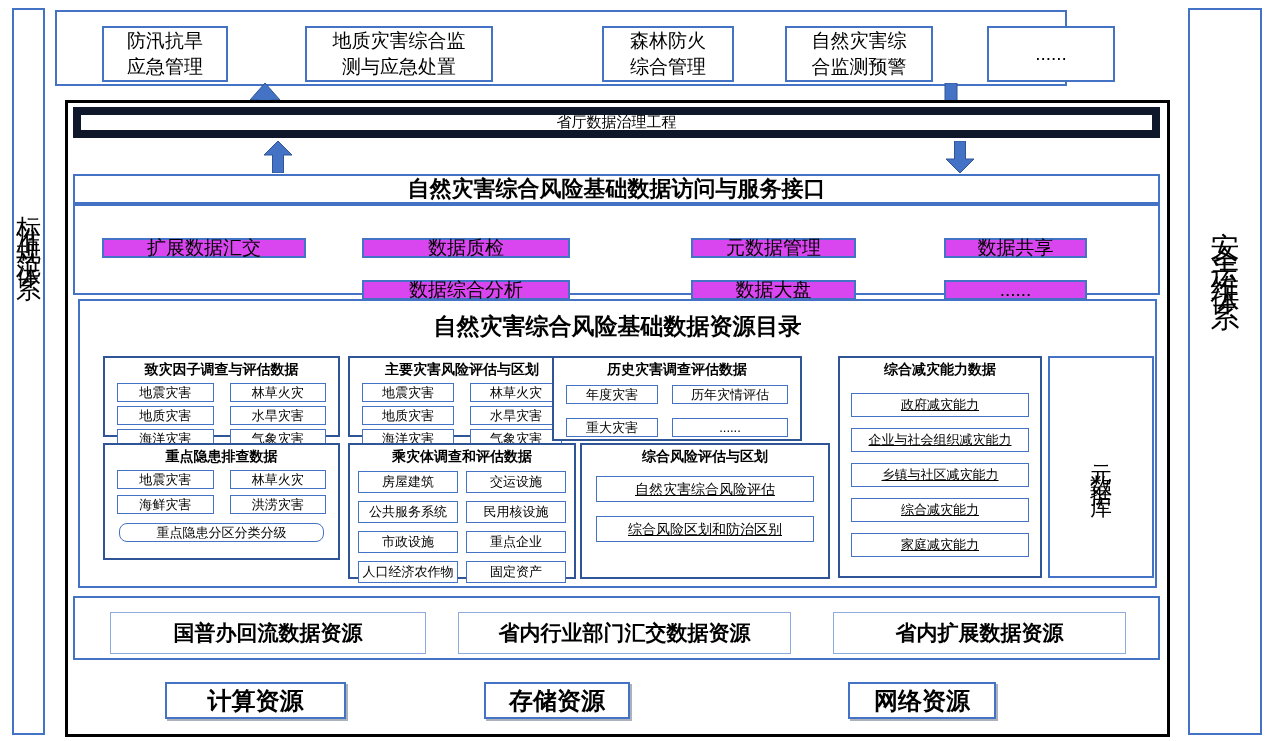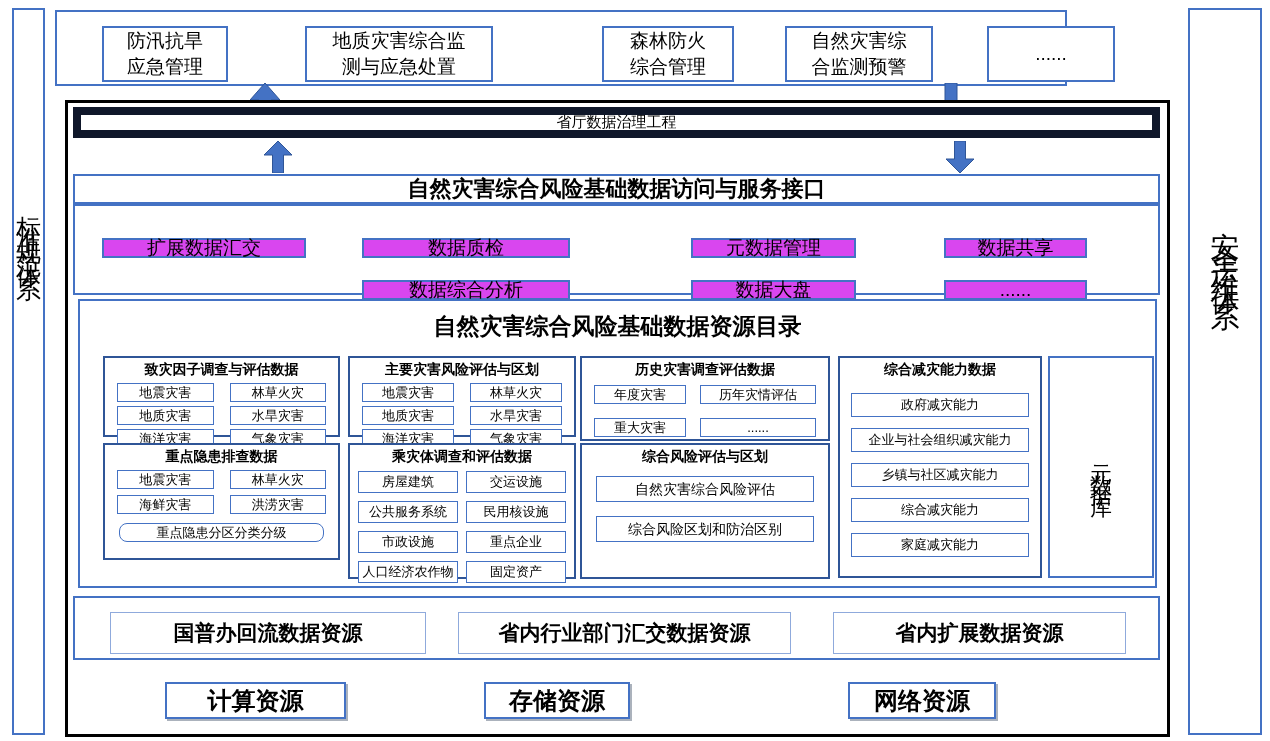--- a/index.html
+++ b/index.html
@@ -31,21 +31,21 @@
   .catalog { position:absolute; left:78px; top:299px; width:1079px; height:289px; border:2px solid #4472C4; background:#fff; }
   .catalog-title { position:absolute; left:78px; top:306px; width:1079px; height:40px; font-size:23px; font-weight:bold; }
 
   .group { position:absolute; border:2px solid #2F5597; background:#fff; }
   .gtitle { text-align:center; font-weight:bold; font-size:14px; padding-top:3px; }
   .sm { border:1.5px solid #4472C4; background:#fff; text-align:center; font-size:13px; line-height:17px; }
   .g-grid2 { display:grid; grid-template-columns:1fr 1fr; gap:4px 16px; padding:4px 12px 0; }
   .g-grid-hist { display:grid; grid-template-columns:92px 1fr; gap:14px 14px; padding:6px 12px 0; }
   .g-grid-bear { display:grid; grid-template-columns:1fr 1fr; gap:8px 8px; padding:5px 8px 0; }
   .g-grid-bear .sm { line-height:20px; }
-  .g-stack { display:flex; flex-direction:column; align-items:center; }
+  .g-stack { display:flex; flex-direction:column; align-items:center;text-decoration:underline; }
   .wide-item { margin:9px auto 0; width:205px;border-radius:8px; }
   .meta-box { position:absolute; border:2px solid #4472C4; background:#fff; }
   .meta-text { font-size:22px; letter-spacing:10px; }
 
   .src-band { position:absolute; left:73px; top:596px; width:1087px; height:64px; border:2px solid #4472C4; }
   .src-box { position:absolute; height:42px; border:1.5px solid #8FAADC; background:#fff; font-size:21px; font-weight:bold; }
 
   .infra-box { position:absolute; height:37px; border:2px solid #4472C4; background:#fff; font-size:24px; font-weight:bold;
                box-shadow:2px 2px 0 rgba(68,84,106,0.45); }
 
@@ -125,21 +125,21 @@
     <div class="g-grid2">
       <div class="sm">地震灾害</div>
       <div class="sm">林草火灾</div>
       <div class="sm">地质灾害</div>
       <div class="sm">水旱灾害</div>
       <div class="sm">海洋灾害</div>
       <div class="sm">气象灾害</div>
     </div>
   </div>
 
-  <div class="group" style="left:580px; top:356px; width:250px; height:85px;">
+  <div class="group" style="left:552px; top:356px; width:250px; height:85px;">
     <div class="gtitle">历史灾害调查评估数据</div>
     <div class="g-grid-hist">
       <div class="sm">年度灾害</div>
       <div class="sm">历年灾情评估</div>
       <div class="sm">重大灾害</div>
       <div class="sm">......</div>
     </div>
   </div>
 
   <div class="group" style="left:838px; top:356px; width:204px; height:222px;">

